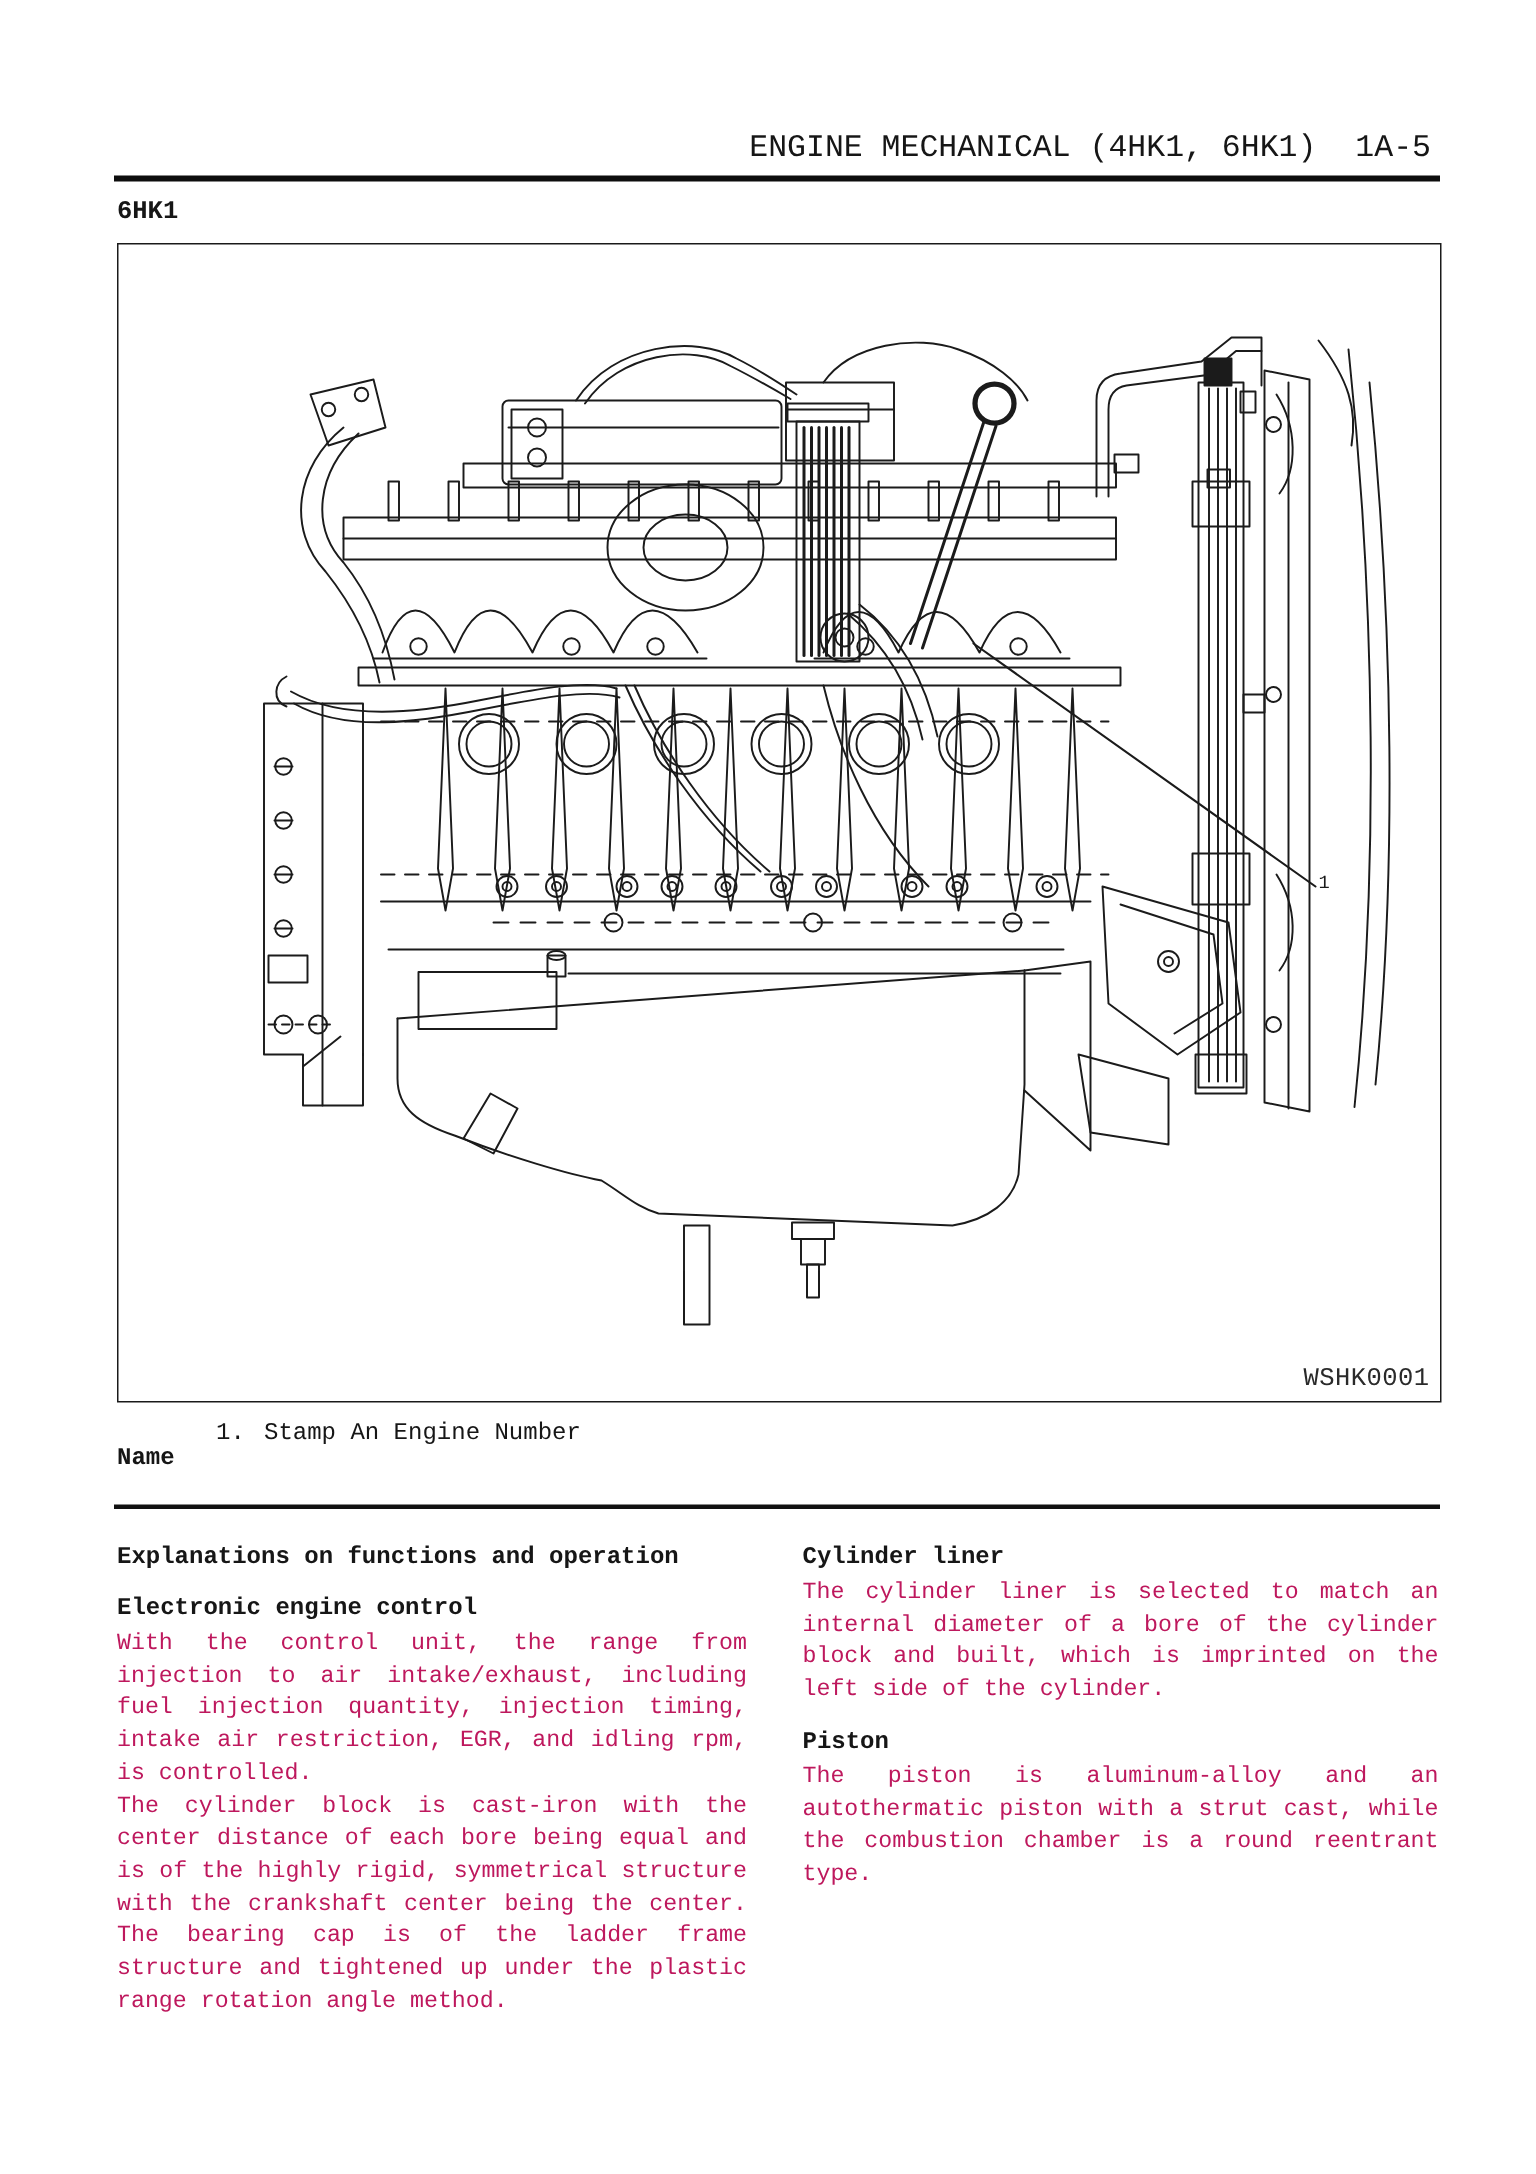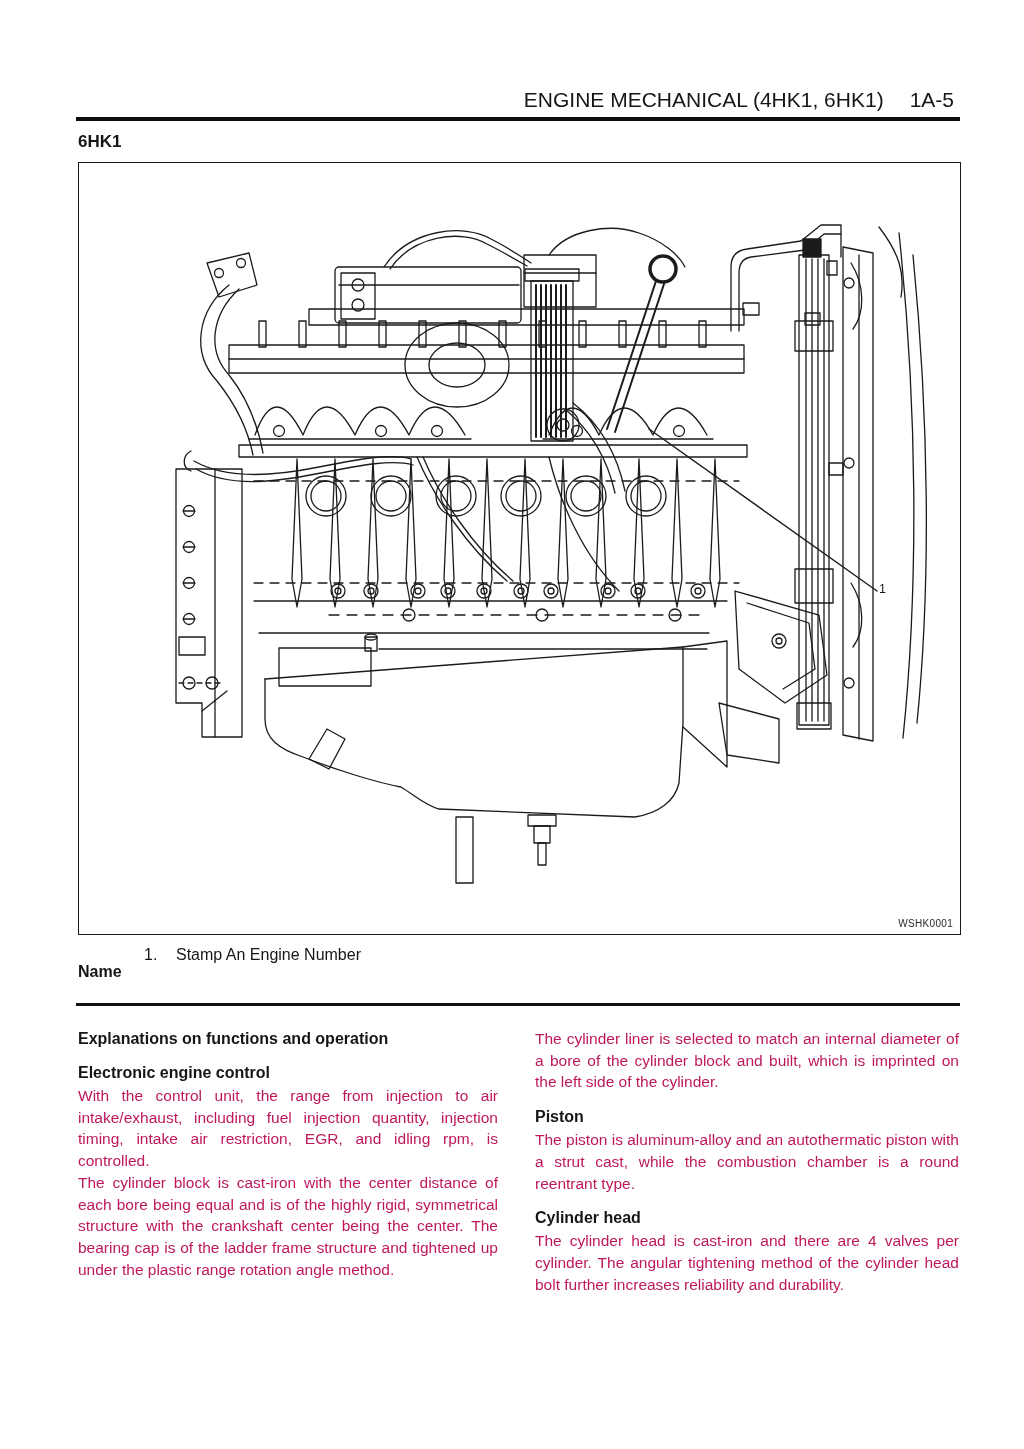--- a/index.html
+++ b/index.html
@@ -1,34 +1,34 @@
 <!DOCTYPE html>
 <html><head>
 <meta charset="utf-8">
 <style>
   html,body{margin:0;padding:0;background:#e8e8e8;}
   .page{
     position:relative;width:1024px;height:1449px;background:#ffffff;
-    font-family:Liberation Sans, sans-serif;color:#161616;overflow:hidden;
+    font-family:Liberation Mono, monospace;color:#161616;overflow:hidden;
     margin:0 auto;
   }
   .header-line{
     position:absolute;top:88px;left:78px;width:876px;
     text-align:right;font-size:21px;line-height:23px;white-space:nowrap;
   }
   .header-line .pagenum{margin-left:26px;}
   .rule-thick{position:absolute;top:117px;left:76px;width:884px;height:4px;background:#0d0d0d;}
   .section-label{position:absolute;top:132px;left:78px;font-size:17px;font-weight:bold;}
   .figure-frame{
     position:absolute;top:162px;left:78px;width:881px;height:771px;
     border:1.5px solid #1a1a1a;background:#fff;
   }
   .figure-frame svg{position:absolute;top:0;left:0;}
   .figure-code{
-    position:absolute;right:7px;bottom:5px;font-size:10px;color:#2a2a2a;letter-spacing:.3px;
+    position:absolute;right:7px;bottom:5px;font-size:17px;color:#2a2a2a;letter-spacing:.3px;
   }
   .figure-callout{
     position:absolute;left:800px;top:419px;font-size:12.5px;color:#1a1a1a;
   }
   .name-heading{position:absolute;top:951px;left:78px;font-size:16px;font-weight:bold;margin-top:12px;}
   .name-item{position:absolute;top:946px;left:78px;font-size:16px;}
   .name-item .num{display:inline-block;margin-left:66px;width:32px;}
   .rule-thin{position:absolute;top:1003px;left:76px;width:884px;height:2.5px;background:#111;}
   .columns{position:absolute;top:1028px;left:78px;width:886px;display:flex;gap:37px;}
   .col-left{width:420px;}
@@ -285,26 +285,23 @@
       <section>
         <h2>Electronic engine control</h2>
         <p>With the control unit, the range from injection to air intake/exhaust, including fuel injection quantity, injection timing, intake air restriction, EGR, and idling rpm, is controlled.</p>
       </section>
       <section>
         <p>The cylinder block is cast-iron with the center distance of each bore being equal and is of the highly rigid, symmetrical structure with the crankshaft center being the center. The bearing cap is of the ladder frame structure and tightened up under the plastic range rotation angle method.</p>
       </section>
     </div>
     <div class="col col-right">
       <section>
+        <h2>Cylinder liner</h2>
         <p>The cylinder liner is selected to match an internal diameter of a bore of the cylinder block and built, which is imprinted on the left side of the cylinder.</p>
       </section>
       <section>
         <h2>Piston</h2>
         <p>The piston is aluminum-alloy and an autothermatic piston with a strut cast, while the combustion chamber is a round reentrant type.</p>
       </section>
-      <section>
-        <h2>Cylinder head</h2>
-        <p>The cylinder head is cast-iron and there are 4 valves per cylinder. The angular tightening method of the cylinder head bolt further increases reliability and durability.</p>
-      </section>
     </div>
   </div>
 
 </div>
 
 </body></html>

